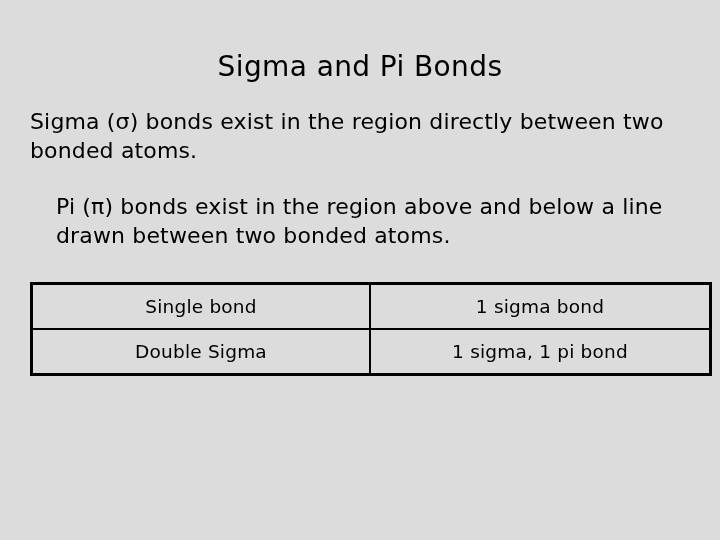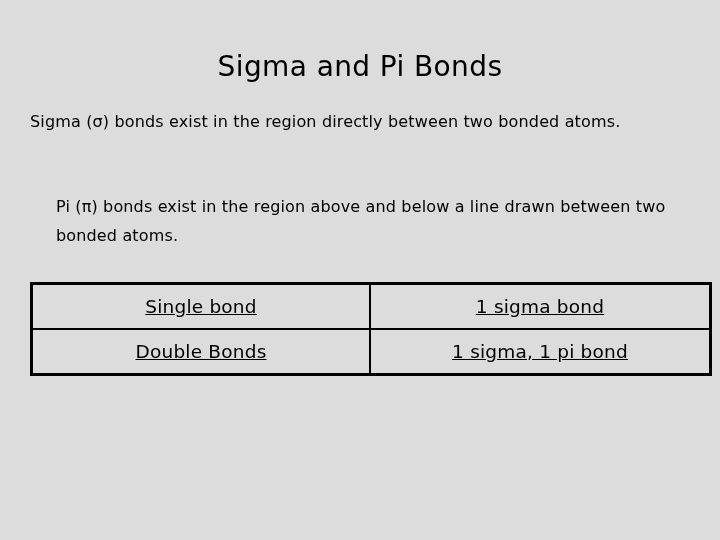--- a/index.html
+++ b/index.html
@@ -36,37 +36,36 @@
     letter-spacing: 0.4px;
     line-height: 34px;
     color: #000000;
     white-space: nowrap;
   }
 
   .body-para {
     position: absolute;
     left: 30px;
     width: 665px;
-    font-size: 16px;
+    font-size: 22px;
     font-weight: normal;
     line-height: 29px;
     letter-spacing: 0.15px;
     color: #000000;
   }
   .para-sigma { top: 107px; }
   .para-pi    { top: 192px; margin-left: 26px; }
 
   .bond-table {
     position: absolute;
     left: 30px;
     top: 282px;
     width: 650px;
     border-collapse: collapse;
     table-layout: fixed;
-    text-decoration: underline;
   }
   .bond-table td {
     border: 2px solid #000000;
     height: 43px;
     padding: 0 6px;
     text-align: center;
     vertical-align: middle;
     font-size: 18.5px;
     line-height: 22px;
     letter-spacing: 0.2px;
@@ -92,19 +91,19 @@
 
   <div class="body-para para-pi">Pi (π) bonds exist in the region above and below a line drawn between two bonded atoms.</div>
 
   <table class="bond-table">
     <tbody>
       <tr>
         <td class="col-left">Single bond</td>
         <td class="col-right">1 sigma bond</td>
       </tr>
       <tr>
-        <td class="col-left">Double Bonds</td>
+        <td class="col-left">Double Sigma</td>
         <td class="col-right">1 sigma, 1 pi bond</td>
       </tr>
     </tbody>
   </table>
 
 </div>
 
 </body></html>

